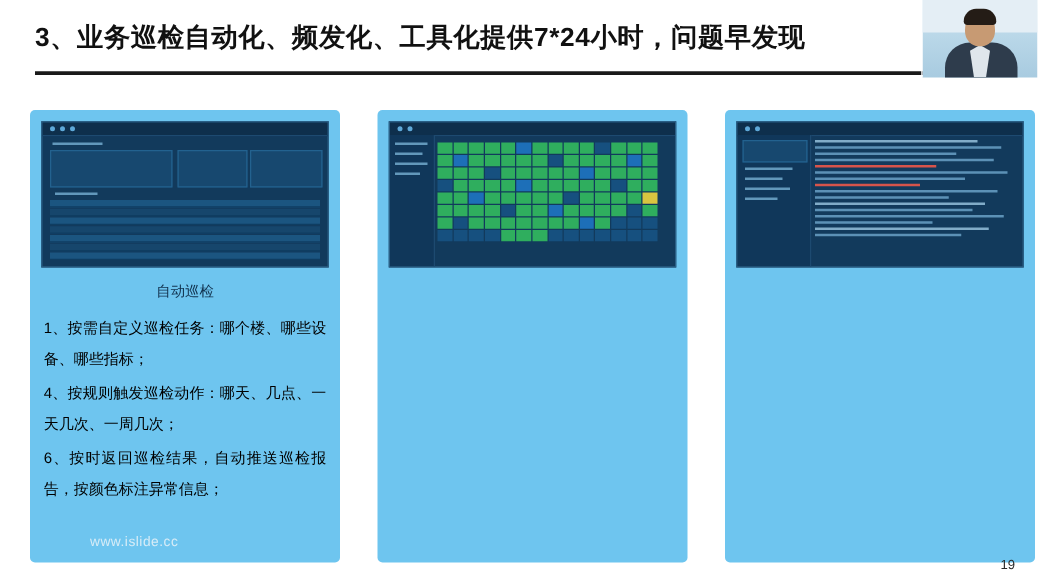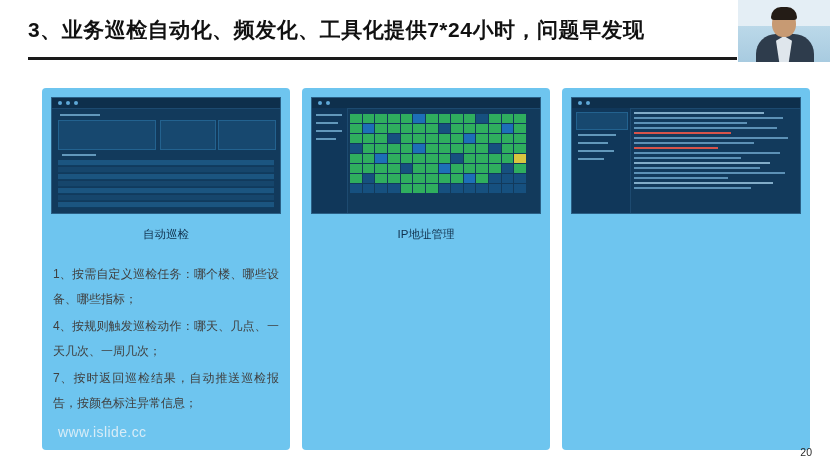--- a/index.html
+++ b/index.html
@@ -90,21 +90,21 @@
   }
 
   
   .cards {
     position: absolute;
     left: 24px;
     top: 88px;
     width: 804px;
     height: 362px;
     display: flex;
-    justify-content: center;
+    justify-content: space-between;
     gap: 12px;
   }
   .card {
     width: 248px;
     height: 362px;
     background: #6ec5ef;
     border-radius: 4px;
     box-sizing: border-box;
     padding: 9px 9px 0 9px;
     position: relative;
@@ -201,36 +201,36 @@
   .card-caption {
     width: 230px;
     text-align: center;
     font-size: 11.5px;
     color: #11314d;
     margin-top: 12px;
     line-height: 16px;
   }
   .card-body {
     width: 226px;
-    margin: 20px auto 0 auto;
+    margin: 8px auto 0 auto;
     font-size: 12px;
     line-height: 25px;
-    color: #404040;
+    color: #000000;
     text-align: justify;
   }
   .card-body p {
     margin: 0 0 2px 0;
   }
 
   
   .site-url {
     position: absolute;
-    left: 16px;
+    left: 48px;
     bottom: 10px;
-    font-size: 14px;
+    font-size: 11px;
     color: #d7ecf7;
     letter-spacing: .4px;
   }
   .page-number {
     position: absolute;
     right: 18px;
     bottom: 8px;
     font-size: 10.5px;
     color: #2a2a2a;
   }
@@ -268,21 +268,21 @@
       <div class="row" style="left:6px; top:76px; width:216px;"></div>
       <div class="row alt" style="left:6px; top:83px; width:216px;"></div>
       <div class="row" style="left:6px; top:90px; width:216px;"></div>
       <div class="row alt" style="left:6px; top:97px; width:216px;"></div>
       <div class="row" style="left:6px; top:104px; width:216px;"></div>
     </div>
     <div class="card-caption">自动巡检</div>
     <div class="card-body">
       <p>1、按需自定义巡检任务：哪个楼、哪些设备、哪些指标；</p>
       <p>4、按规则触发巡检动作：哪天、几点、一天几次、一周几次；</p>
-      <p>7、按时返回巡检结果，自动推送巡检报告，按颜色标注异常信息；</p>
+      <p>6、按时返回巡检结果，自动推送巡检报告，按颜色标注异常信息；</p>
     </div>
     <div class="site-url">www.islide.cc</div>
   </div>
 
   <div class="card">
     <div class="shot">
       <div class="topbar">
         <span class="dot" style="left:6px"></span>
         <span class="dot" style="left:14px"></span>
       </div>
@@ -399,21 +399,20 @@
           <i></i>
           <i class="d"></i>
           <i class="d"></i>
           <i class="d"></i>
           <i class="d"></i>
           <i class="d"></i>
           <i class="d"></i>
           <i class="d"></i>
       </div>
     </div>
-    <div class="card-caption">IP地址管理</div>
   </div>
 
   <div class="card">
     <div class="shot">
       <div class="topbar">
         <span class="dot" style="left:6px"></span>
         <span class="dot" style="left:14px"></span>
       </div>
       <div class="sidebar-left" style="width:58px;"></div>
       <div class="panel" style="left:4px; top:14px; width:50px; height:16px;"></div>
@@ -437,13 +436,13 @@
         <b style="width:93%"></b>
         <b style="width:58%"></b>
         <b class="s" style="width:86%"></b>
         <b style="width:72%"></b>
       </div>
     </div>
   </div>
 
 </div>
 
-<div class="page-number">20</div>
+<div class="page-number">19</div>
 
 </body></html>

